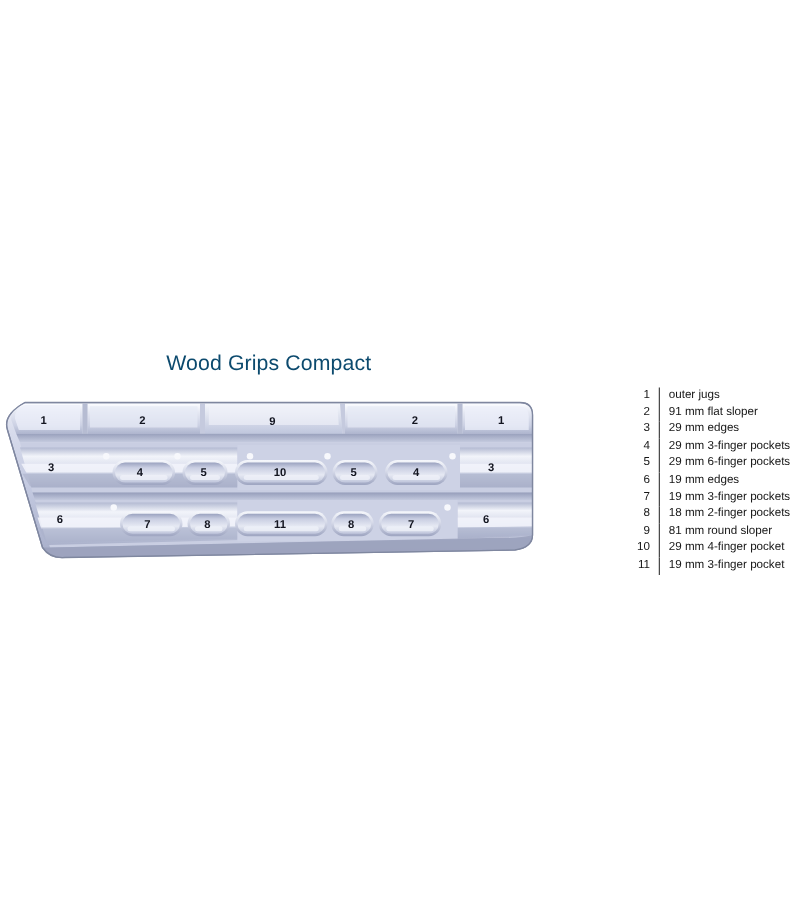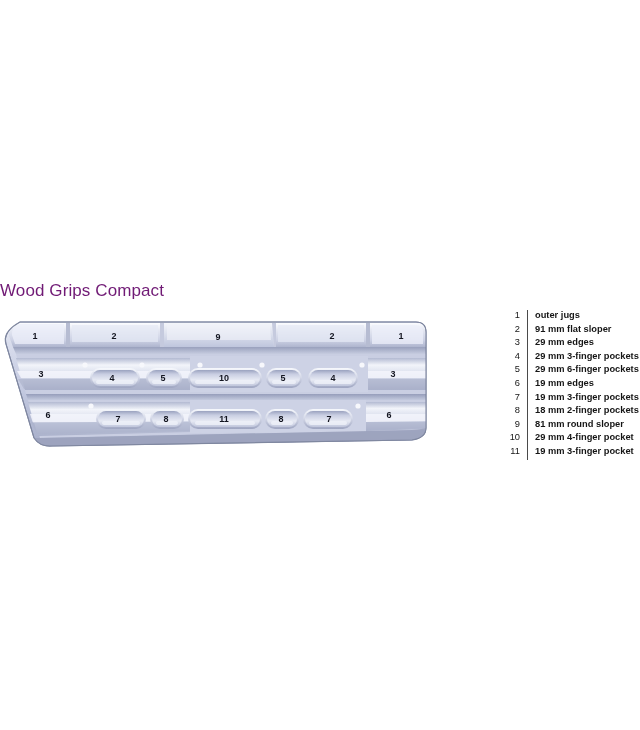--- a/index.html
+++ b/index.html
@@ -6,22 +6,22 @@
   body{
     width:640px;height:730px;background:#ffffff;overflow:hidden;
     font-family:"Liberation Sans", sans-serif;
     -webkit-font-smoothing:antialiased;
   }
   .page{position:relative;width:640px;height:730px;}
 
   
   .title{
     position:absolute;left:0;top:281px;width:430px;
-    text-align:left;
-    font-size:17px;font-weight:400;color:#701a75;
+    text-align:center;
+    font-size:17px;font-weight:400;color:#0c4a6e;
     letter-spacing:0.1px;
     font-family:"Liberation Sans", sans-serif;
   }
 
   
   .board-wrap{position:absolute;left:0px;top:316px;width:436px;height:135px;}
   .board-svg{position:absolute;left:0;top:0;}
 
   .hold-num{
     position:absolute;
@@ -46,21 +46,21 @@
   }
   .legend-num{
     width:22px;text-align:right;
     padding-right:7px;
     flex:0 0 auto;
   }
   .legend-sep{
     width:1px;align-self:stretch;background:#4a4a4a;
     flex:0 0 auto;
   }
-  .legend-label{padding-left:7px;white-space:nowrap;font-weight:bold;}
+  .legend-label{padding-left:7px;white-space:nowrap;}
 </style>
 </head>
 <body>
 
 <div class="page">
 
   <div class="title">Wood Grips Compact</div>
 
   <div class="board-wrap">
     <svg class="board-svg" width="436" height="135" viewBox="0 0 436 135">

